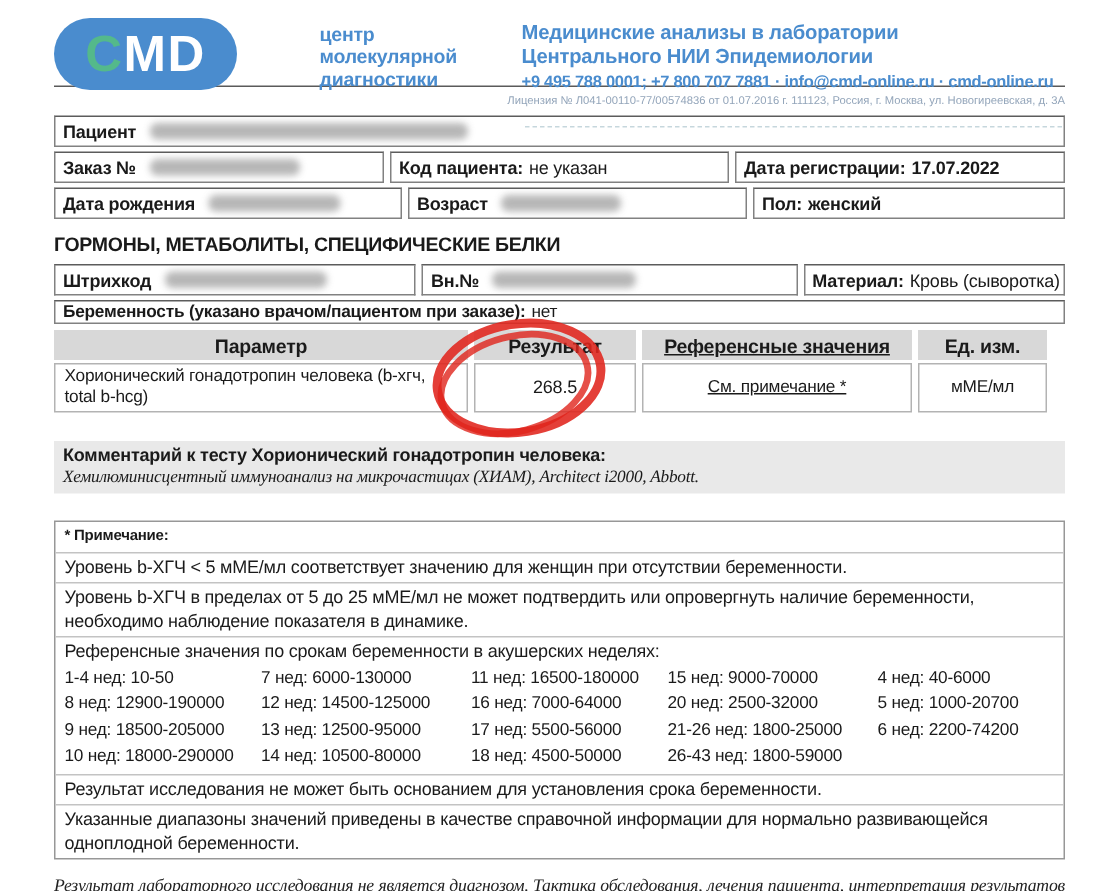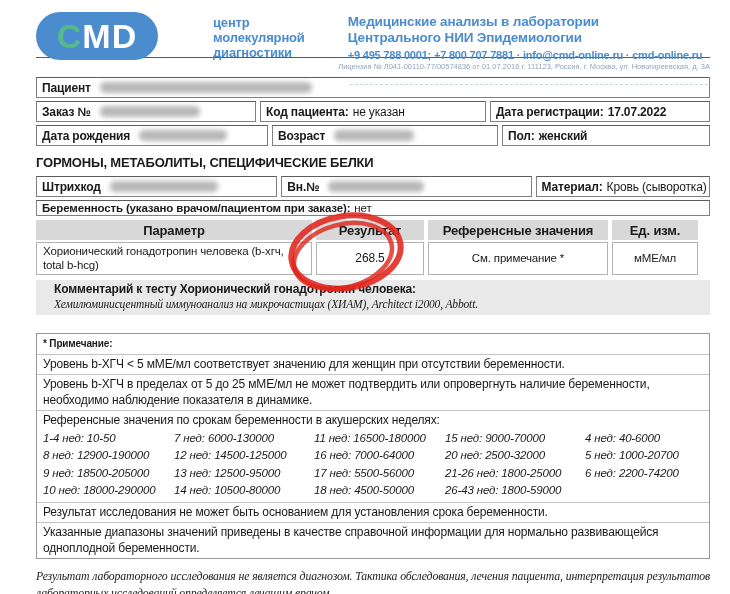--- a/index.html
+++ b/index.html
@@ -61,38 +61,38 @@
     height:20px; display:flex; align-items:center; justify-content:center;
     font-weight:bold; font-size:13px;
   }
   .rt-row { display:flex; gap:4px; margin-top:2px; }
   .rt-row .dc {
     border:1px solid #b3b3b3; background:#fff; min-height:33px;
     display:flex; align-items:center; font-size:11.5px; line-height:13.5px;
   }
   .c-param { width:276px; }
   .c-res   { width:108px; justify-content:center; text-align:center; }
-  .c-ref   { width:180px; justify-content:center; text-align:center; }
+  .c-ref   { width:180px; justify-content:center; text-align:center;text-decoration:underline; }
   .c-unit  { width:86px;  justify-content:center; text-align:center; }
   .dc.c-param { padding:2px 6px; justify-content:flex-start; text-align:left; }
   .dc.c-res { font-size:12px; }
 
   
-  .comment { background:var(--comment_bg,#e9e9e9); margin-top:5px; padding:2px 6px 4px 18px; }
+  .comment { background:var(--comment_bg,#e9e9e9); margin-top:19px; padding:2px 6px 4px 6px; }
   .comment .t { font-weight:bold; font-size:12px; line-height:15px; }
   .comment .m { font-style:italic; font-size:11.5px; line-height:14px; font-family:"Liberation Serif", serif; }
 
   
   .note { border:1px solid #979797; margin-top:18px; }
   .note-row { padding:2px 6px; font-size:12px; line-height:15.5px; }
   .note-row + .note-row { border-top:1px solid #c3c3c3; }
   .note-title { font-weight:bold; font-size:10px; }
   .ref-grid {
     display:grid; grid-template-columns:131px 140px 131px 140px auto;
-    font-size:11.5px; line-height:17.5px; margin-top:1px;font-style:italic;
+    font-size:11.5px; line-height:17.5px; margin-top:1px;
   }
 
   
   .disclaimer {
     margin-top:9px; font-style:italic; font-size:11.8px; line-height:16.5px;
     text-align:justify; font-family:"Liberation Serif", serif; color:#222;
   }
 
   
   .overlay { position:absolute; left:0; top:0; pointer-events:none; }

